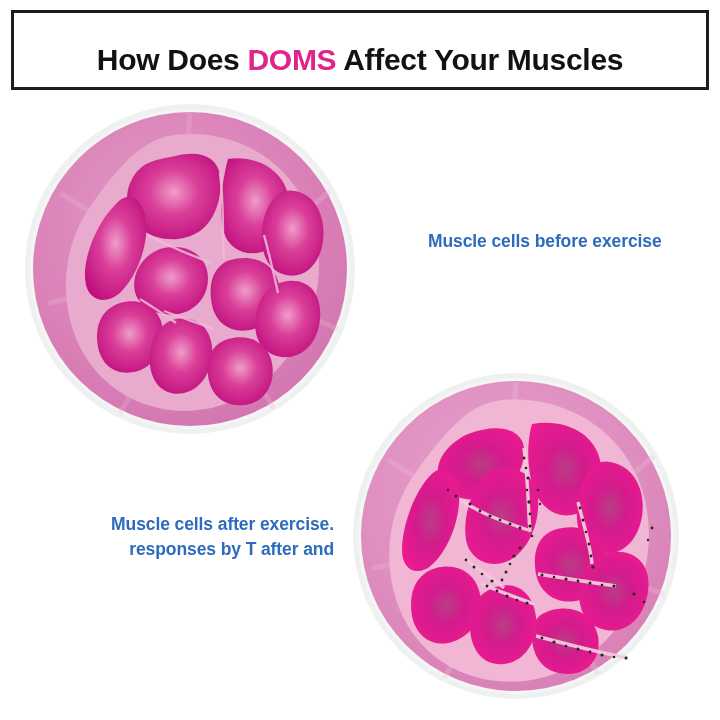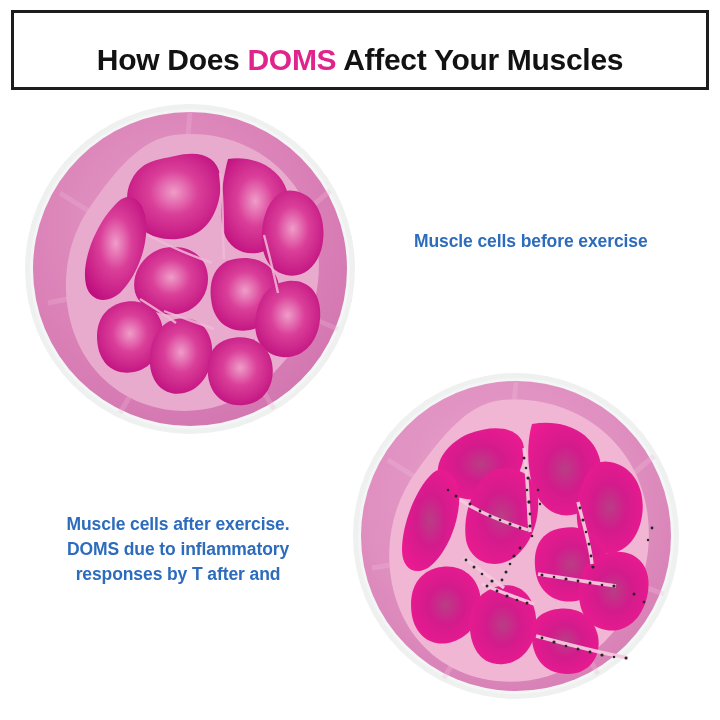--- a/index.html
+++ b/index.html
@@ -50,30 +50,30 @@
   
   .caption {
     position: absolute;
     color: #2d6cbc;
     font-size: 17.5px;
     font-weight: bold;
     line-height: 1.42;
     letter-spacing: -0.1px;
   }
   #caption-before {
-    left: 414px;
+    left: 428px;
     top: 229px;
     width: 262px;
     text-align: left;
   }
   #caption-after {
-    left: 30px;
+    left: 38px;
     top: 512px;
     width: 296px;
-    text-align: center;
+    text-align: right;
   }
 
   
   .cell-diagram {
     position: absolute;
   }
   #cell-before { left: 24px; top: 103px; width: 332px; height: 332px; }
   #cell-after  { left: 352px; top: 372px; width: 328px; height: 328px; }
   .cell-diagram svg { display: block; width: 100%; height: 100%; }
 </style>
@@ -258,17 +258,16 @@
         <circle cx="96" cy="118" r="1.3"></circle>
           <circle cx="104" cy="124" r="1.5"></circle>
         <circle cx="186" cy="118" r="1.3"></circle>
           <circle cx="188" cy="132" r="1.2"></circle>
       </g>
     </svg>
   </div>
 
   <div class="caption" id="caption-after">
     <div>Muscle cells after exercise.</div>
-    <div>DOMS due to inflammatory</div>
     <div>responses by T after and</div>
   </div>
 
 </div>
 
 </body></html>

